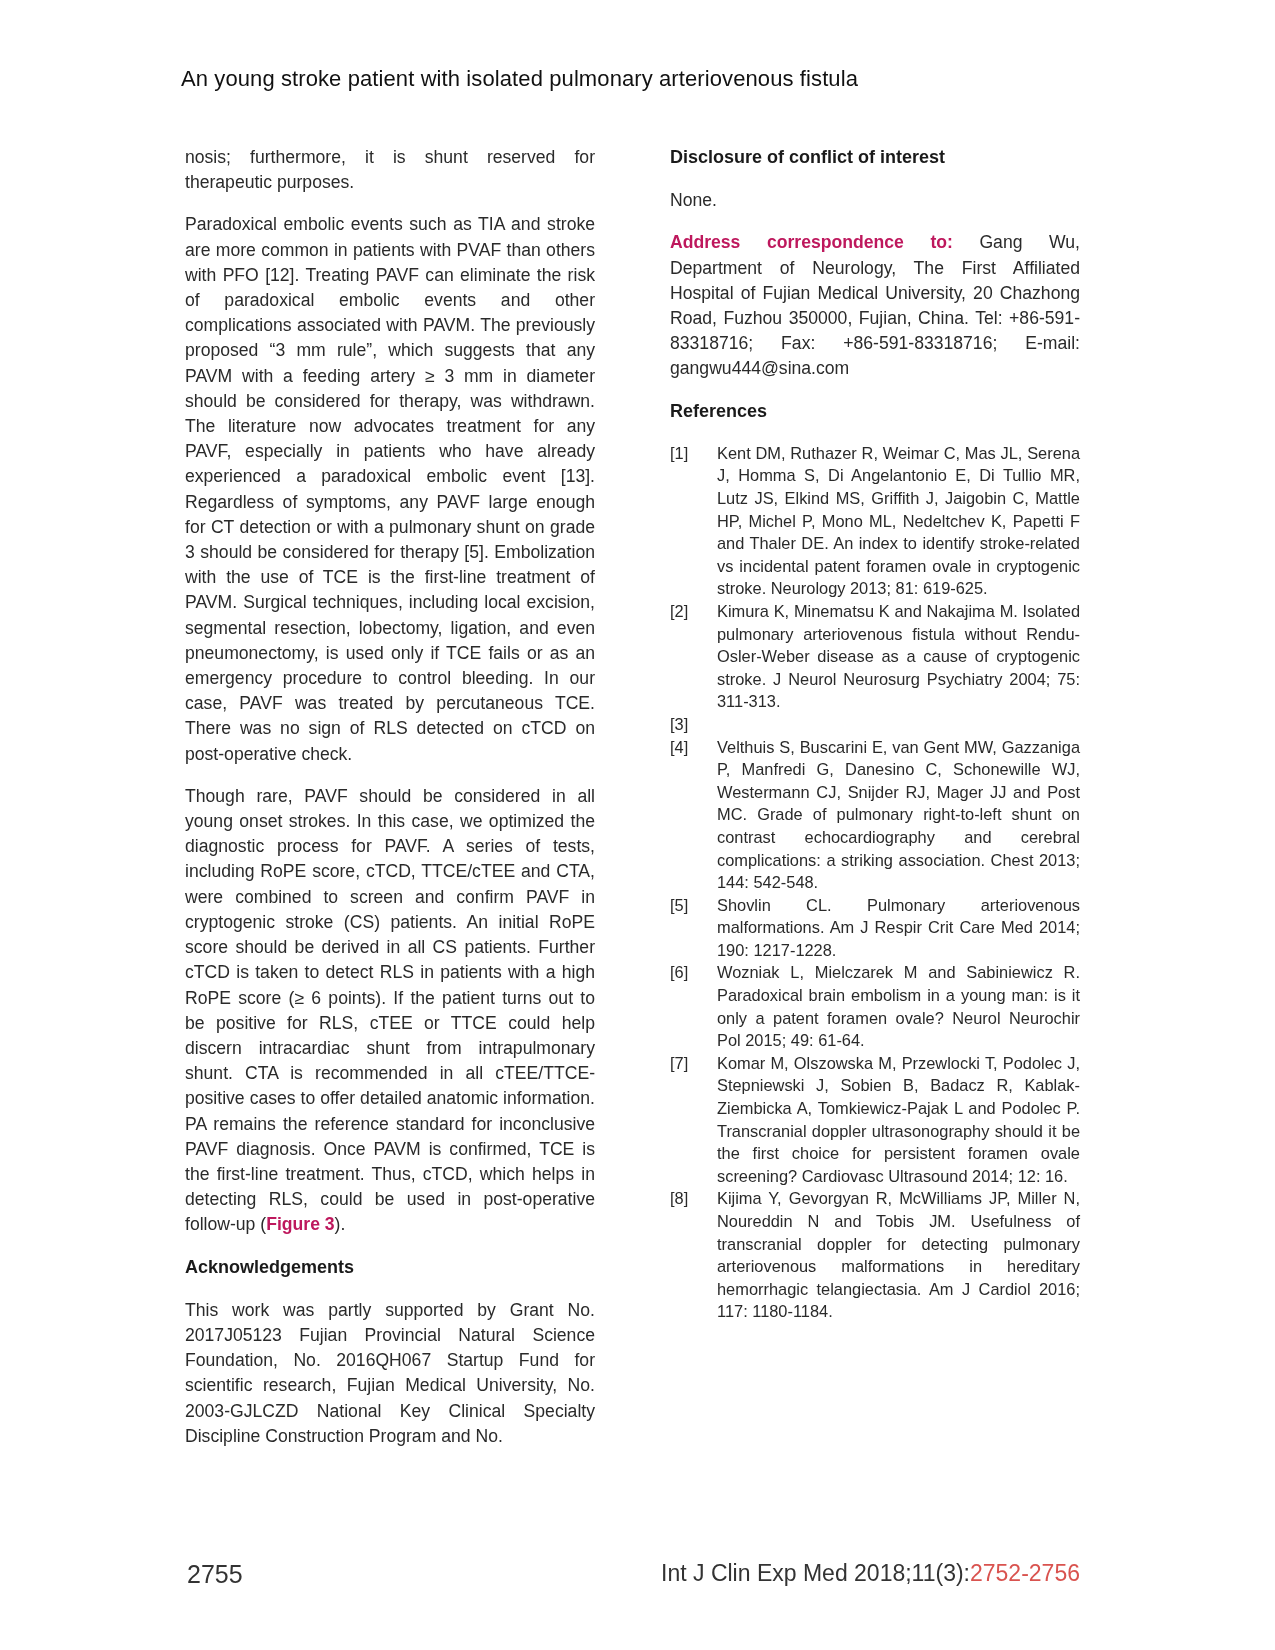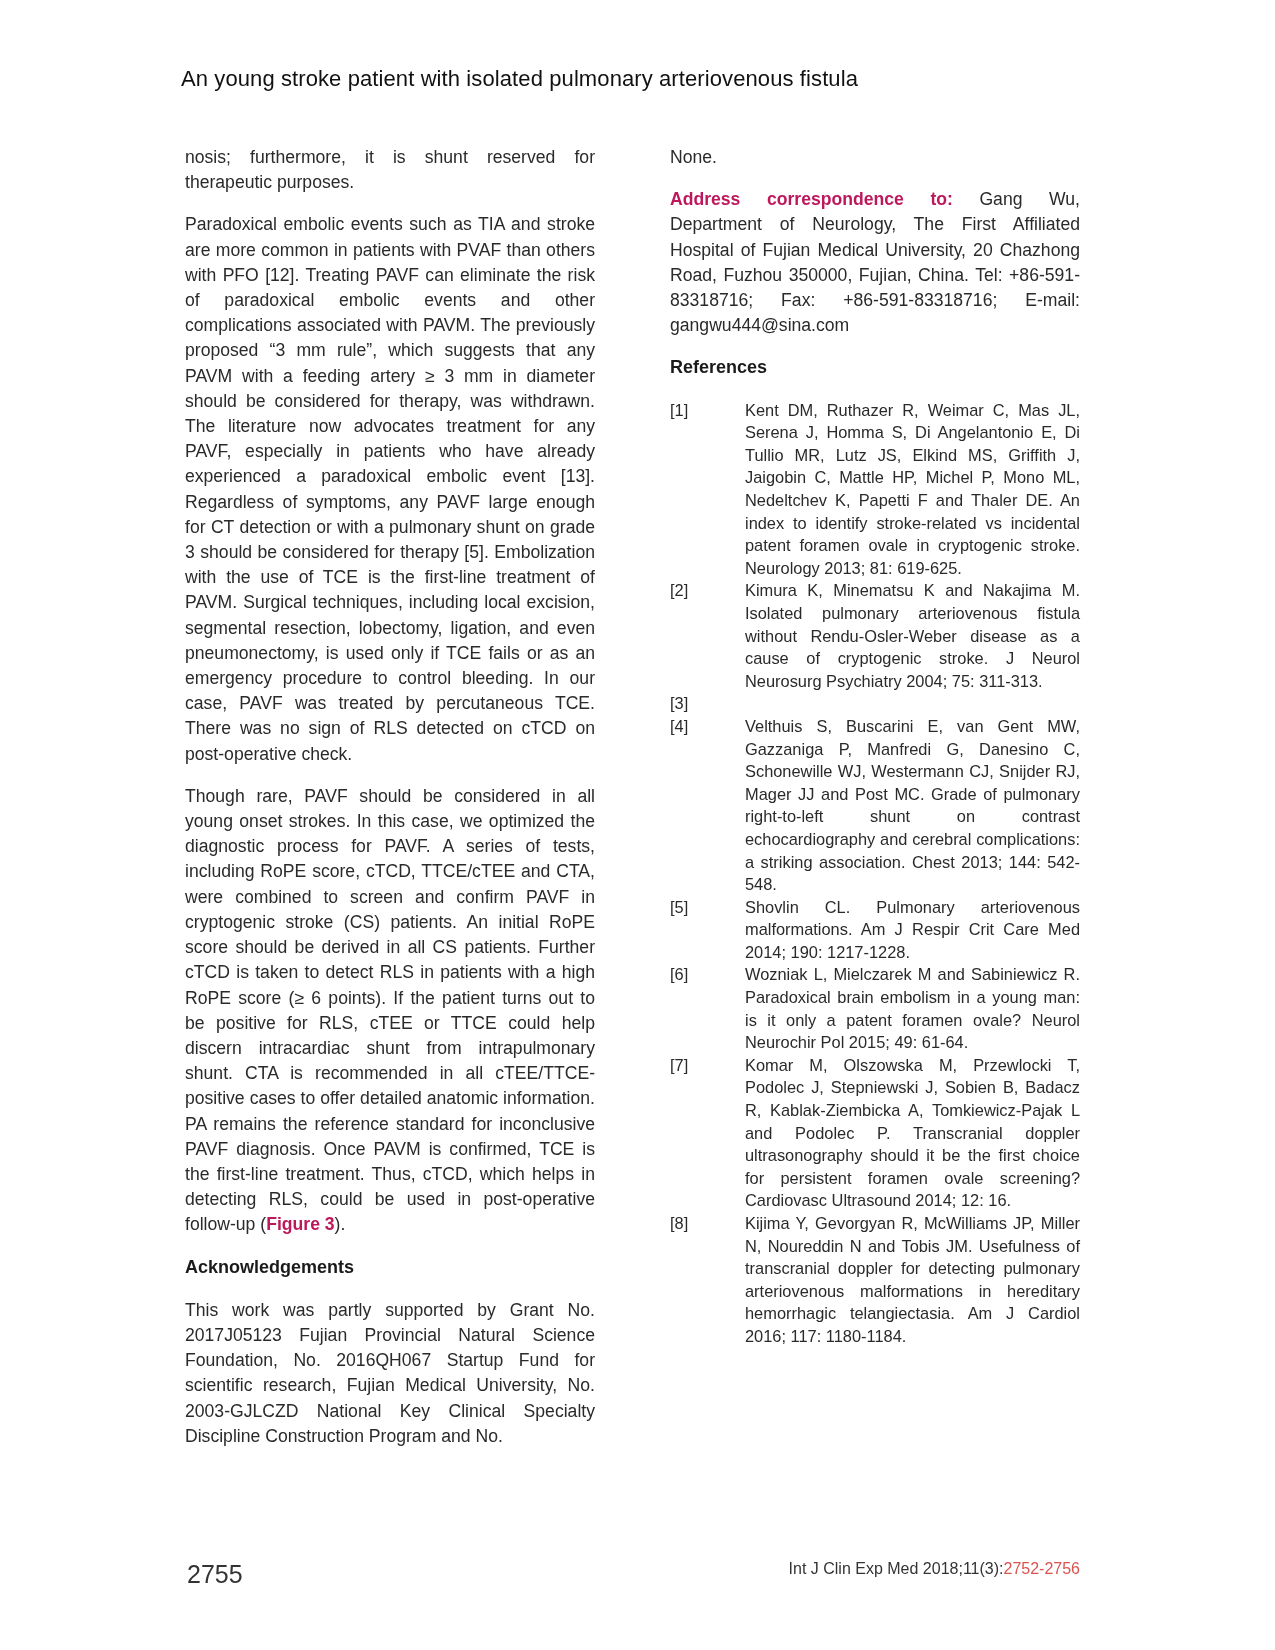--- a/index.html
+++ b/index.html
@@ -9,39 +9,40 @@
          font-size:22px; color:#111; letter-spacing:0.1px; }
   .col { position:absolute; top:145px; width:410px; font-size:17.6px; line-height:25.2px; }
   .col-left { left:185px; }
   .col-right { left:670px; }
   p.para { margin:0 0 17px 0; text-align:justify; }
   .heading { font-weight:bold; color:#1a1a1a; font-size:18px; margin:0 0 18px 0; }
   .bold { font-weight:bold; color:#be185d; }
   .ref-list { margin:0; padding:0; list-style:none; font-size:16.4px; line-height:22.6px; }
   .ref-item { display:flex; margin:0; }
   .ref-num { width:47px; flex:0 0 47px; }
-  .ref-text { flex:1; text-align:justify;margin-left:28px; }
+  .ref-text { flex:1; text-align:justify; }
   .footer-page { position:absolute; top:1560px; left:187px; font-size:25px; color:#333; }
-  .footer-cite { position:absolute; top:1560px; right:195px; font-size:16px; color:#333; }
+  .footer-cite { position:absolute; top:1560px; right:195px; font-size:23px; color:#333; }
   .footer-range { color:#d9534f; }
 </style>
 </head>
 <body>
 
 <div class="running-title">An young stroke patient with isolated pulmonary arteriovenous fistula</div>
 
 <div class="col col-left">
   <p class="para">nosis; furthermore, it is shunt reserved for therapeutic purposes.</p>
   <p class="para">Paradoxical embolic events such as TIA and stroke are more common in patients with PVAF than others with PFO [12]. Treating PAVF can eliminate the risk of paradoxical embolic events and other complications associated with PAVM. The previously proposed “3 mm rule”, which suggests that any PAVM with a feeding artery ≥ 3 mm in diameter should be considered for therapy, was withdrawn. The literature now advocates treatment for any PAVF, especially in patients who have already experienced a paradoxical embolic event [13]. Regardless of symptoms, any PAVF large enough for CT detection or with a pulmonary shunt on grade 3 should be considered for therapy [5]. Embolization with the use of TCE is the first-line treatment of PAVM. Surgical techniques, including local excision, segmental resection, lobectomy, ligation, and even pneumonectomy, is used only if TCE fails or as an emergency procedure to control bleeding. In our case, PAVF was treated by percutaneous TCE. There was no sign of RLS detected on cTCD on post-operative check.</p>
   <p class="para"><span>Though rare, PAVF should be considered in all young onset strokes. In this case, we optimized the diagnostic process for PAVF. A series of tests, including RoPE score, cTCD, TTCE/cTEE and CTA, were combined to screen and confirm PAVF in cryptogenic stroke (CS) patients. An initial RoPE score should be derived in all CS patients. Further cTCD is taken to detect RLS in patients with a high RoPE score (≥ 6 points). If the patient turns out to be positive for RLS, cTEE or TTCE could help discern intracardiac shunt from intrapulmonary shunt. CTA is recommended in all cTEE/TTCE-positive cases to offer detailed anatomic information. PA remains the reference standard for inconclusive PAVF diagnosis. Once PAVM is confirmed, TCE is the first-line treatment. Thus, cTCD, which helps in detecting RLS, could be used in post-operative follow-up (</span><span class="bold">Figure 3</span><span>).</span></p>
   <div class="heading">Acknowledgements</div>
   <p class="para">This work was partly supported by Grant No. 2017J05123 Fujian Provincial Natural Science Foundation, No. 2016QH067 Startup Fund for scientific research, Fujian Medical University, No. 2003-GJLCZD National Key Clinical Specialty Discipline Construction Program and No.</p>
 </div>
 
 <div class="col col-right">
+  <div class="heading">Disclosure of conflict of interest</div>
   <p class="para">None.</p>
   <p class="para"><span class="bold">Address correspondence to:</span><span> Gang Wu, Department of Neurology, The First Affiliated Hospital of Fujian Medical University, 20 Chazhong Road, Fuzhou 350000, Fujian, China. Tel: +86-591-83318716; Fax: +86-591-83318716; E-mail: gangwu444@sina.com</span></p>
   <div class="heading">References</div>
   <ol class="ref-list">
     <li class="ref-item">
         <span class="ref-num">[1]</span>
         <span class="ref-text">Kent DM, Ruthazer R, Weimar C, Mas JL, Serena J, Homma S, Di Angelantonio E, Di Tullio MR, Lutz JS, Elkind MS, Griffith J, Jaigobin C, Mattle HP, Michel P, Mono ML, Nedeltchev K, Papetti F and Thaler DE. An index to identify stroke-related vs incidental patent foramen ovale in cryptogenic stroke. Neurology 2013; 81: 619-625.</span>
       </li>
     <li class="ref-item">
         <span class="ref-num">[2]</span>

